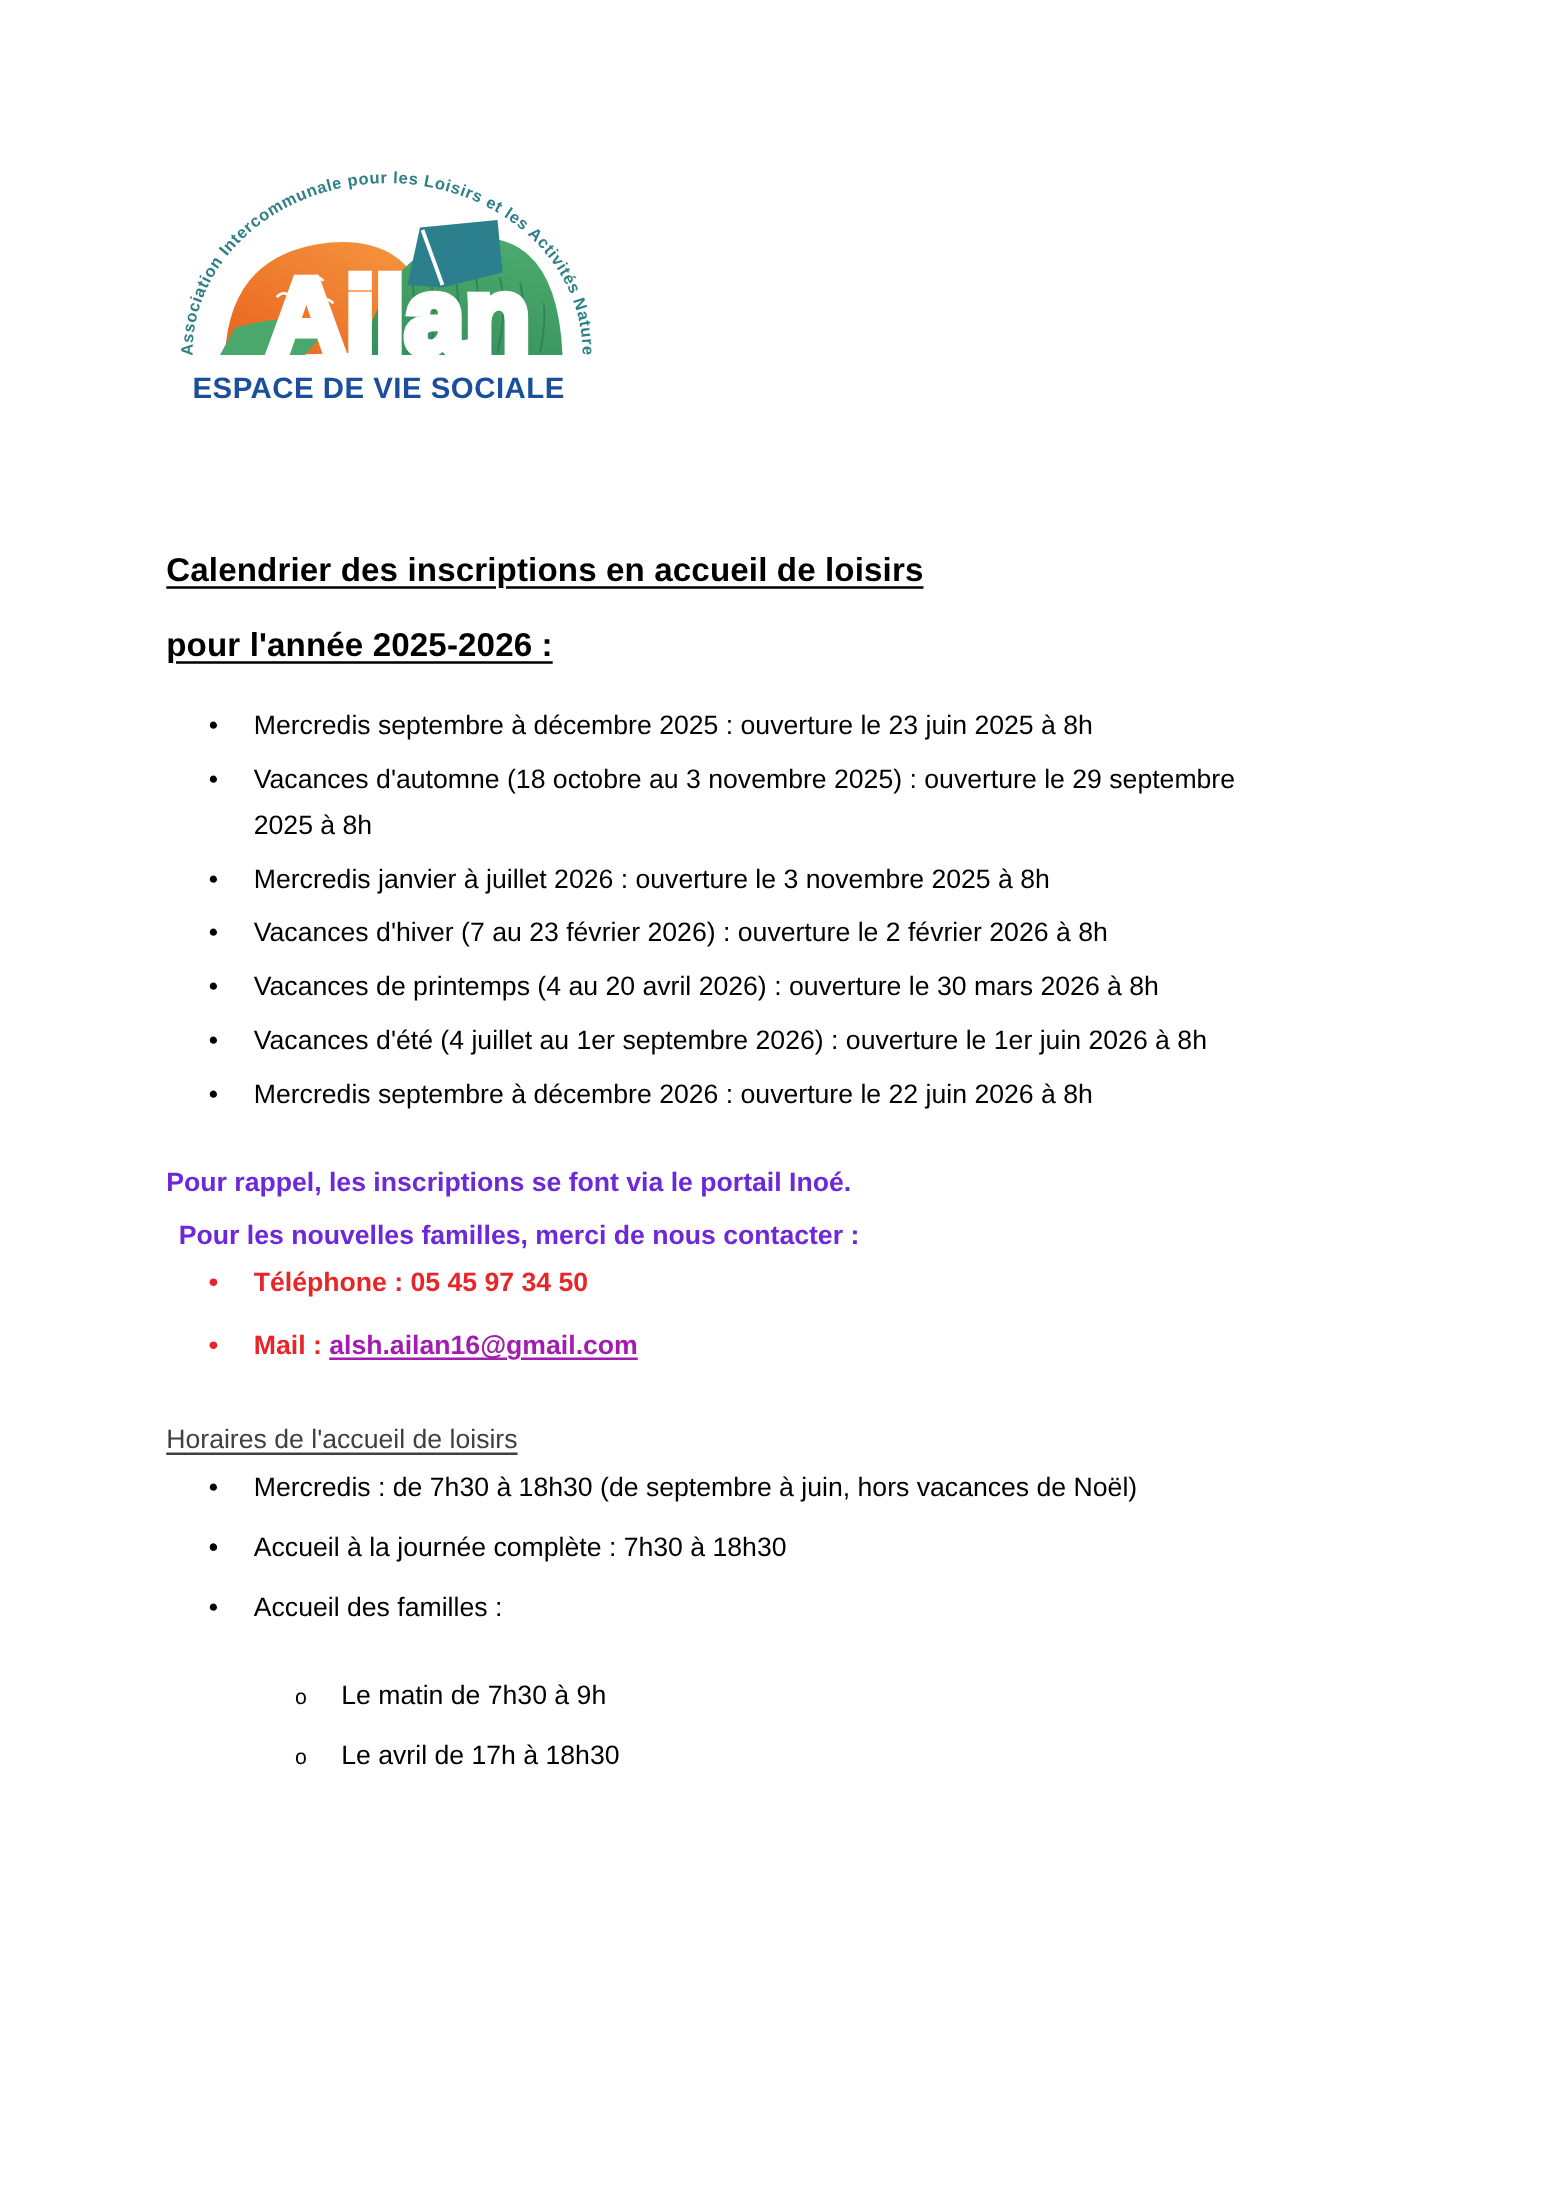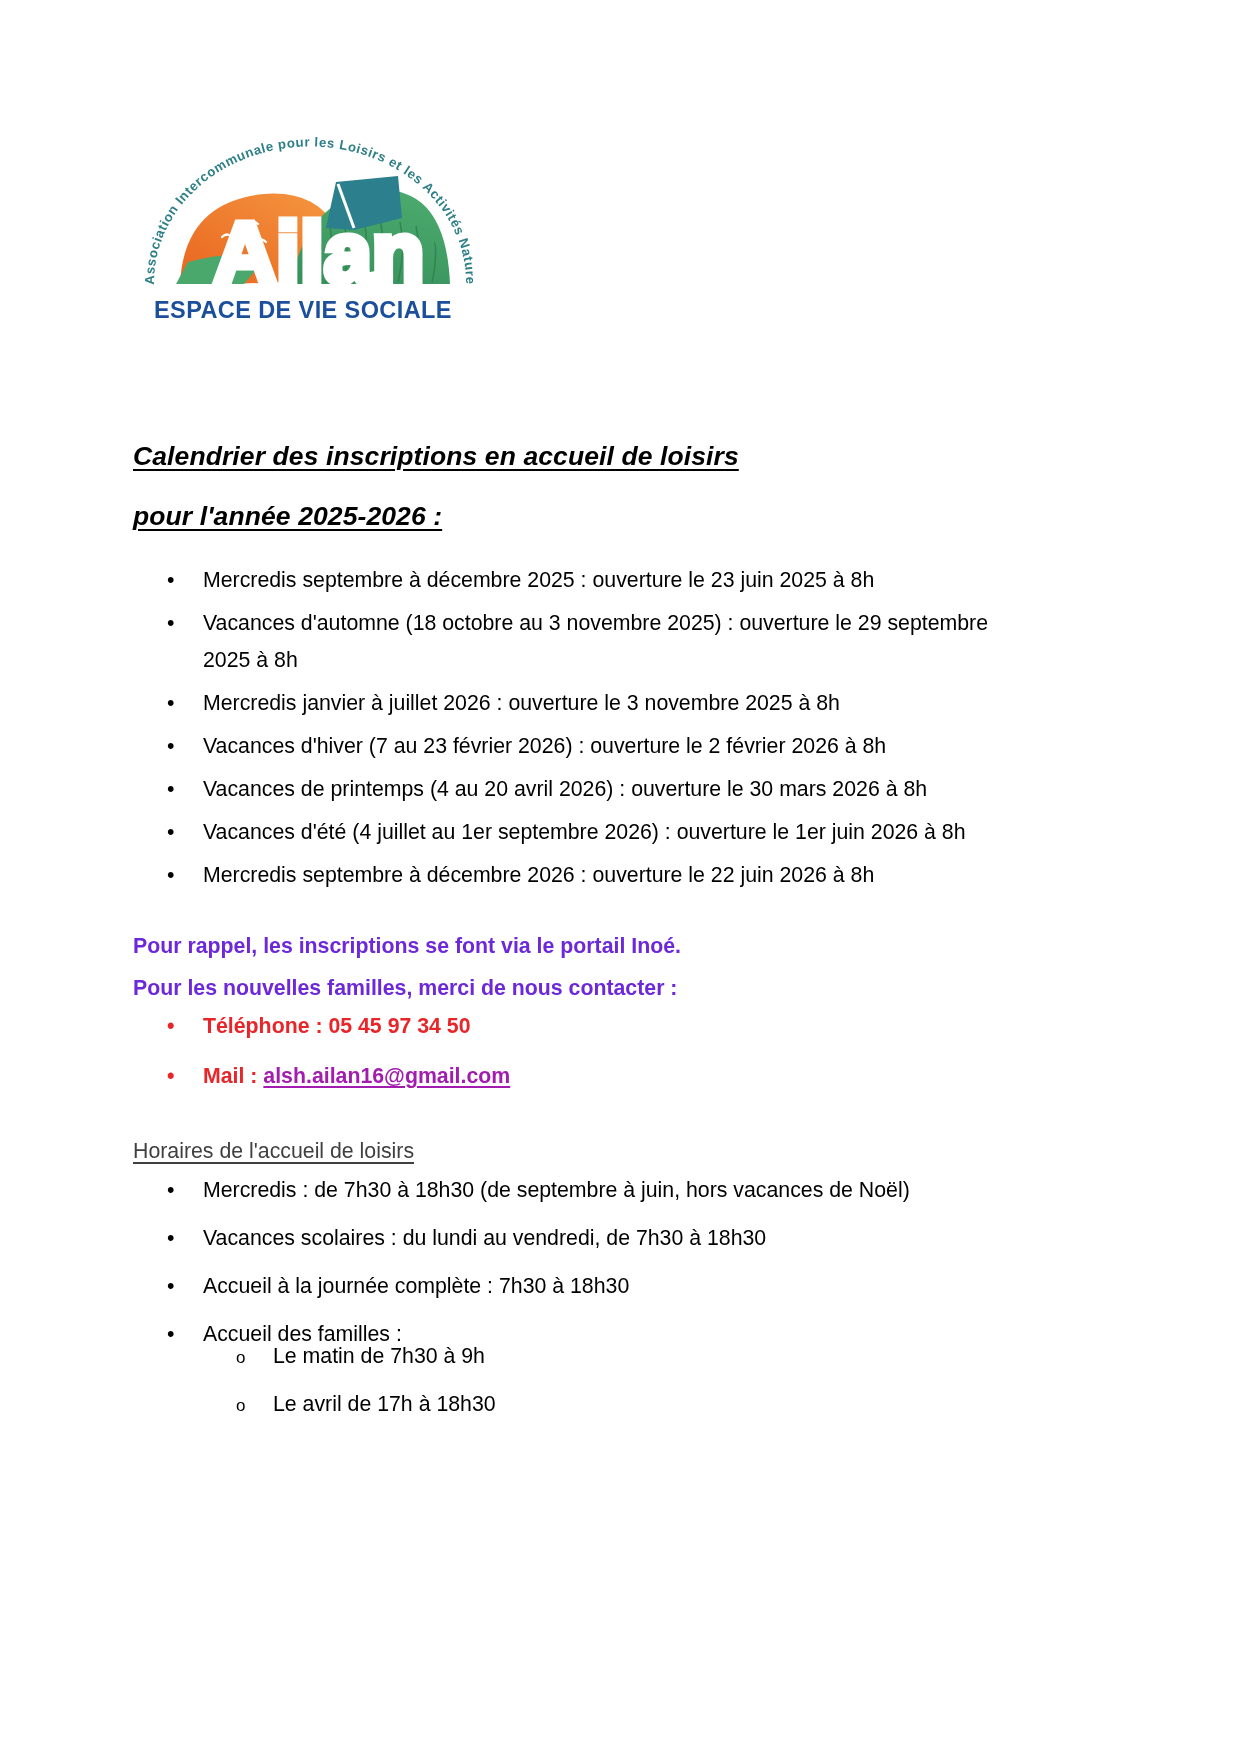--- a/index.html
+++ b/index.html
@@ -46,21 +46,20 @@
     letter-spacing: 0.1px;
     color: #000;
   }
   .doc-title .tline {
     display: block;
   }
   .doc-title .tline span {
     text-decoration: underline;
     text-underline-offset: 4px;
     text-decoration-thickness: 2px;
-    font-style: italic;
   }
 
   
   .list {
     position: absolute;
     margin: 0;
     padding: 0;
     list-style: none;
   }
   .list li {
@@ -90,21 +89,21 @@
   .notice {
     position: absolute;
     left: 133px;
     width: 900px;
     color: #6d28d9;
     font-size: 21.3px;
     font-weight: 700;
     line-height: 42px;
   }
   #notice-line-1 { top: 925px; }
-  #notice-line-2 { top: 967px; }
+  #notice-line-2 { top: 967px; margin-left: 10px; }
 
   #contact-list {
     left: 133px;
     top: 1008px;
     width: 760px;
   }
   #contact-list li {
     color: #e8262a;
     font-weight: 700;
     margin-bottom: 13px;
@@ -274,21 +273,20 @@
     <span>Horaires de l'accueil de loisirs</span>
   </div>
 
   <ul class="list" id="hours-list">
     <li>
       <span class="bullet">•</span>
       <span class="txt">Mercredis : de 7h30 à 18h30 (de septembre à juin, hors vacances de Noël)</span>
     </li>
     <li>
       <span class="bullet">•</span>
-      <span class="txt">Vacances scolaires : du lundi au vendredi, de 7h30 à 18h30</span>
     </li>
     <li>
       <span class="bullet">•</span>
       <span class="txt">Accueil à la journée complète : 7h30 à 18h30</span>
     </li>
     <li>
       <span class="bullet">•</span>
       <span class="txt">Accueil des familles :</span>
     </li>
   </ul>

